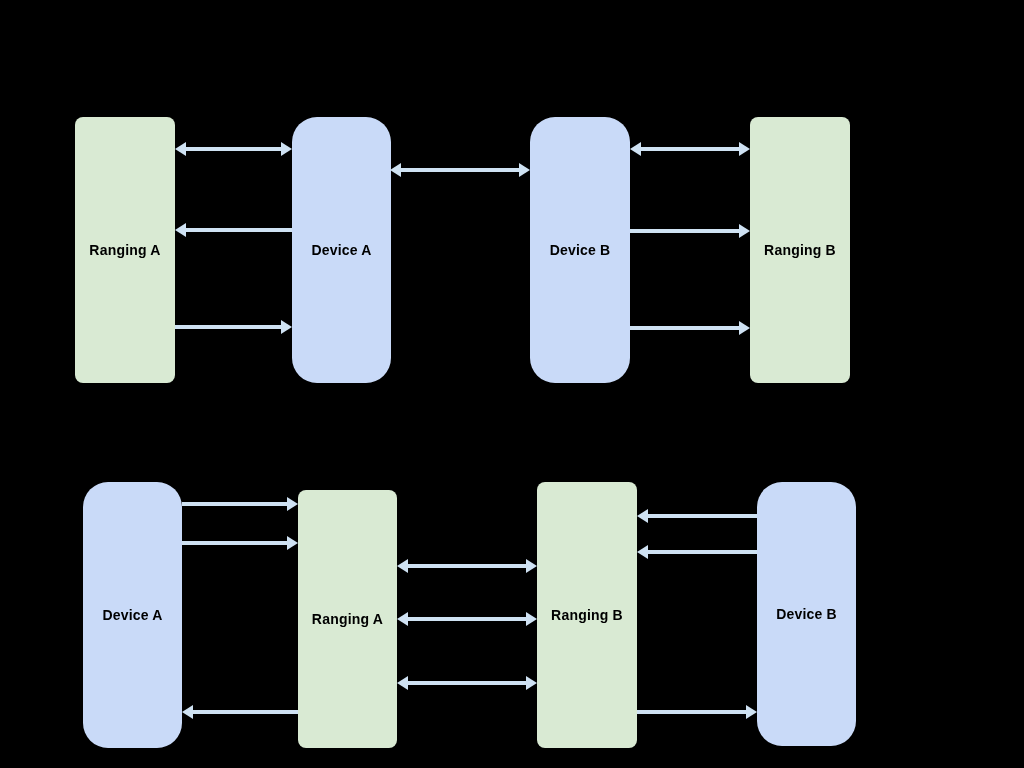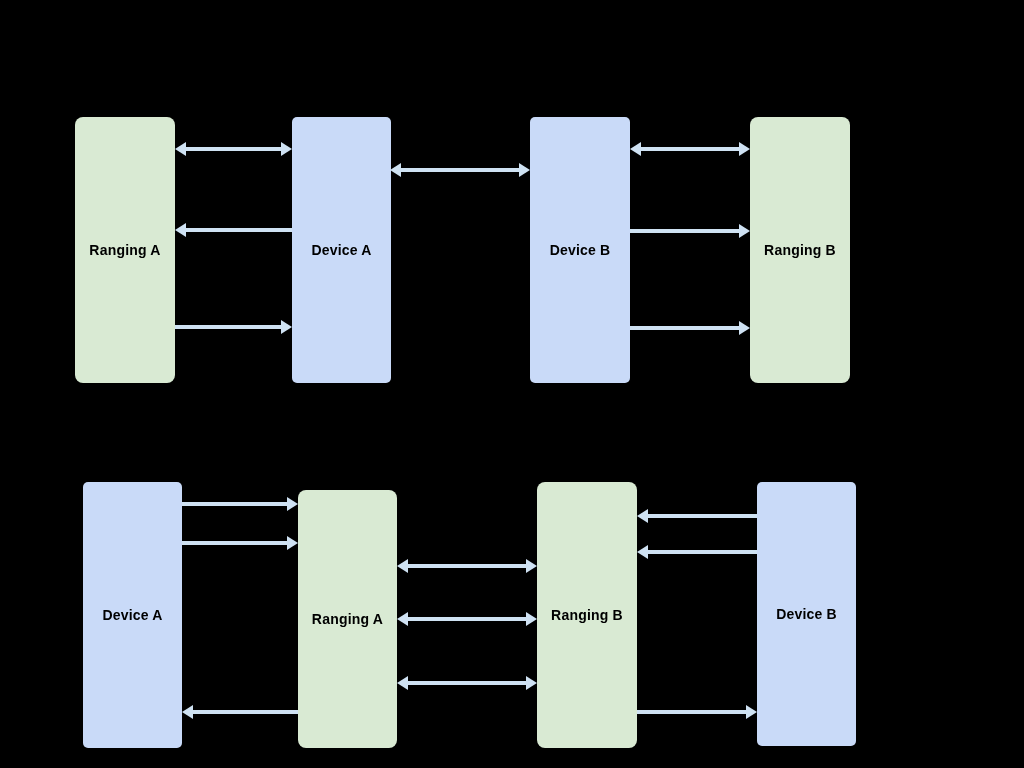--- a/index.html
+++ b/index.html
@@ -23,21 +23,21 @@
   }
   .box {
     position: absolute;
     display: flex;
     align-items: center;
     justify-content: center;
     box-sizing: border-box;
   }
   .box.device {
     background: var(--device-box, #c9daf8);
-    border-radius: 5px;
+    border-radius: 25px;
     align-items: center;
   }
   .box.ranging {
     background: var(--ranging-box, #d9ead3);
     border-radius: 8px;
   }
   .box-label {
     color: var(--label-text, #000);
     font-size: 14px;
     font-weight: 700;

